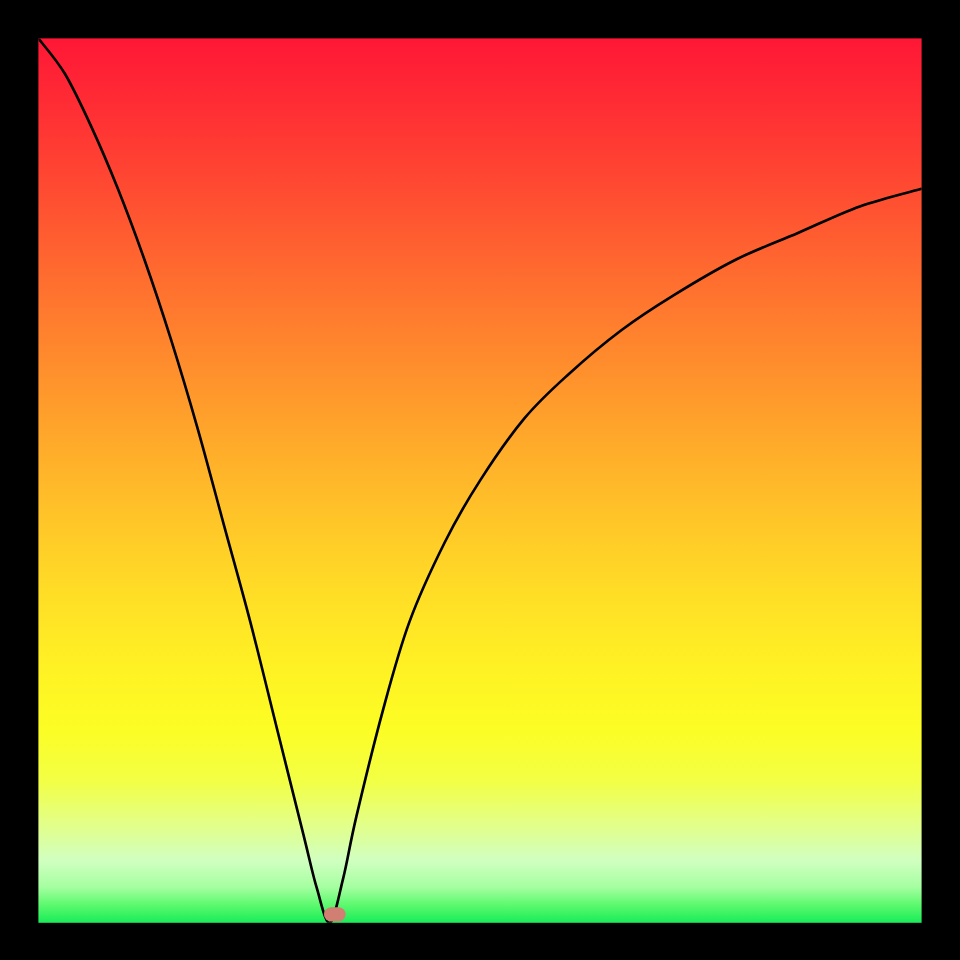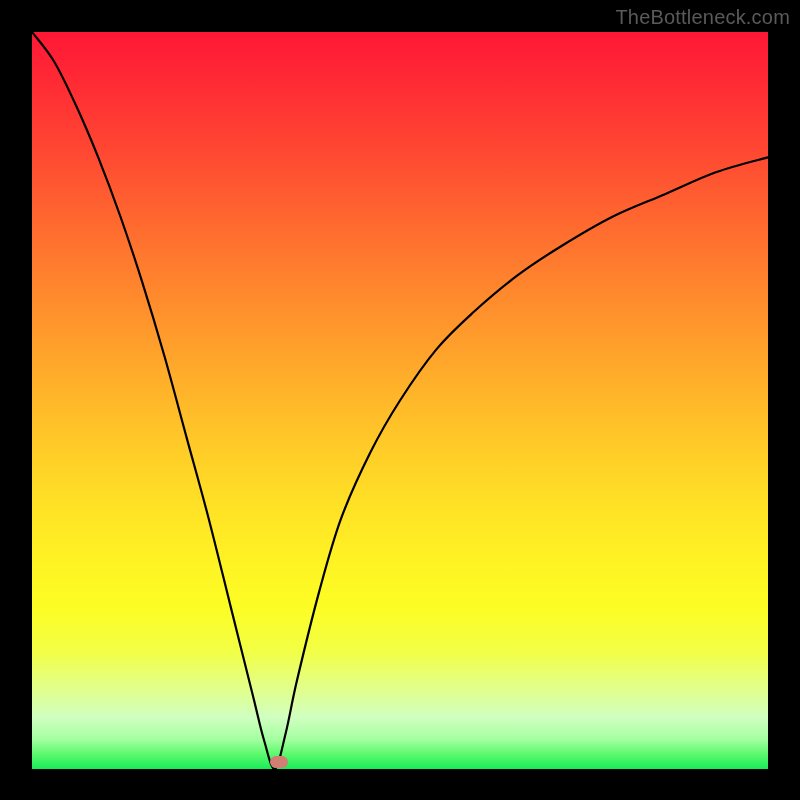--- a/index.html
+++ b/index.html
@@ -71,14 +71,13 @@
 </head>
 <body>
 
 <div class="frame">
   <div class="plot">
     <svg class="curve-svg" viewBox="0 0 736 737" preserveAspectRatio="none">
       <path id="curve-path" d="M 0.00 0.00 C 3.68 4.91, 14.72 17.20, 22.08 29.48 C 29.44 41.76, 36.80 57.73, 44.16 73.70 C 51.52 89.67, 58.88 106.87, 66.24 125.29 C 73.60 143.72, 80.96 163.37, 88.32 184.25 C 95.68 205.13, 103.04 227.24, 110.40 250.58 C 117.76 273.92, 125.12 298.48, 132.48 324.28 C 139.84 350.07, 147.20 378.33, 154.56 405.35 C 161.92 432.37, 169.28 458.17, 176.64 486.42 C 184.00 514.67, 191.36 545.38, 198.72 574.86 C 206.08 604.34, 215.28 641.19, 220.80 663.30 C 226.32 685.41, 228.16 695.24, 231.84 707.52 C 235.52 719.80, 239.20 738.23, 242.88 737.00 C 246.56 735.77, 250.24 714.89, 253.92 700.15 C 257.60 685.41, 259.44 671.90, 264.96 648.56 C 270.48 625.22, 279.68 587.14, 287.04 560.12 C 294.40 533.10, 300.53 509.76, 309.12 486.42 C 317.71 463.08, 328.75 439.74, 338.56 420.09 C 348.37 400.44, 356.96 385.70, 368.00 368.50 C 379.04 351.30, 392.53 331.65, 404.80 316.91 C 417.07 302.17, 428.11 292.34, 441.60 280.06 C 455.09 267.78, 471.04 254.26, 485.76 243.21 C 500.48 232.15, 513.97 223.56, 529.92 213.73 C 545.87 203.90, 564.27 192.85, 581.44 184.25 C 598.61 175.65, 615.79 169.51, 632.96 162.14 C 650.13 154.77, 667.31 146.17, 684.48 140.03 C 701.65 133.89, 727.41 127.75, 736.00 125.29" fill="none" stroke="#000" stroke-width="2.2" stroke-linecap="round" stroke-linejoin="round"></path>
     </svg>
     <div id="marker" class="marker" style="left: 246.56px; top: 729.63px; background: rgb(209, 126, 115);"></div>
   </div>
-  <div class="watermark">TheBottleneck.com</div>
 </div>
 
 </body></html>

